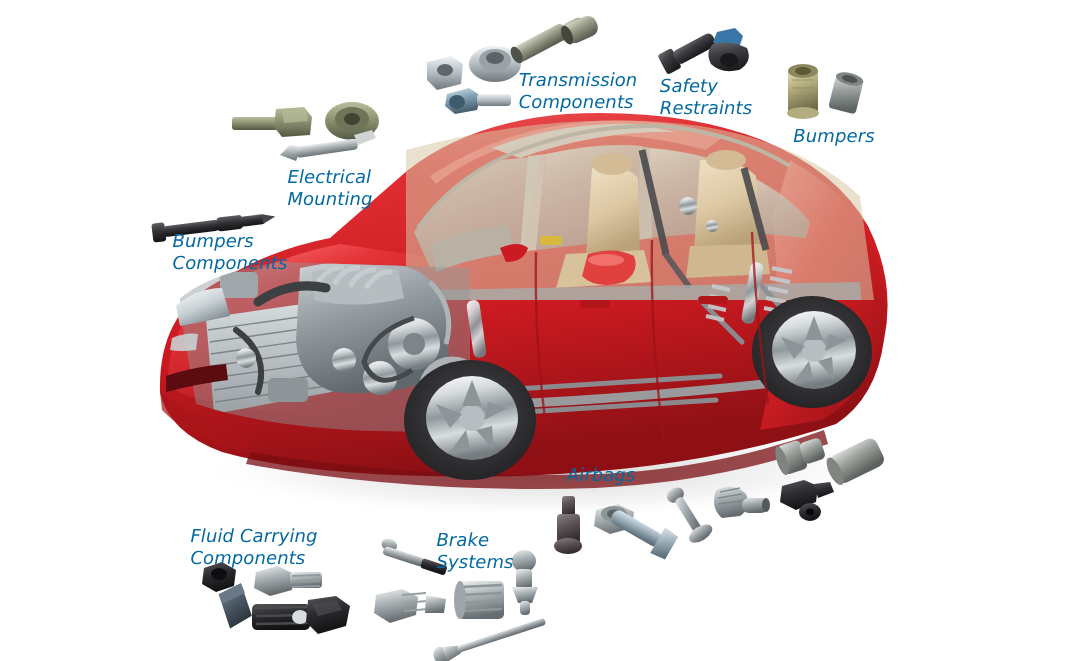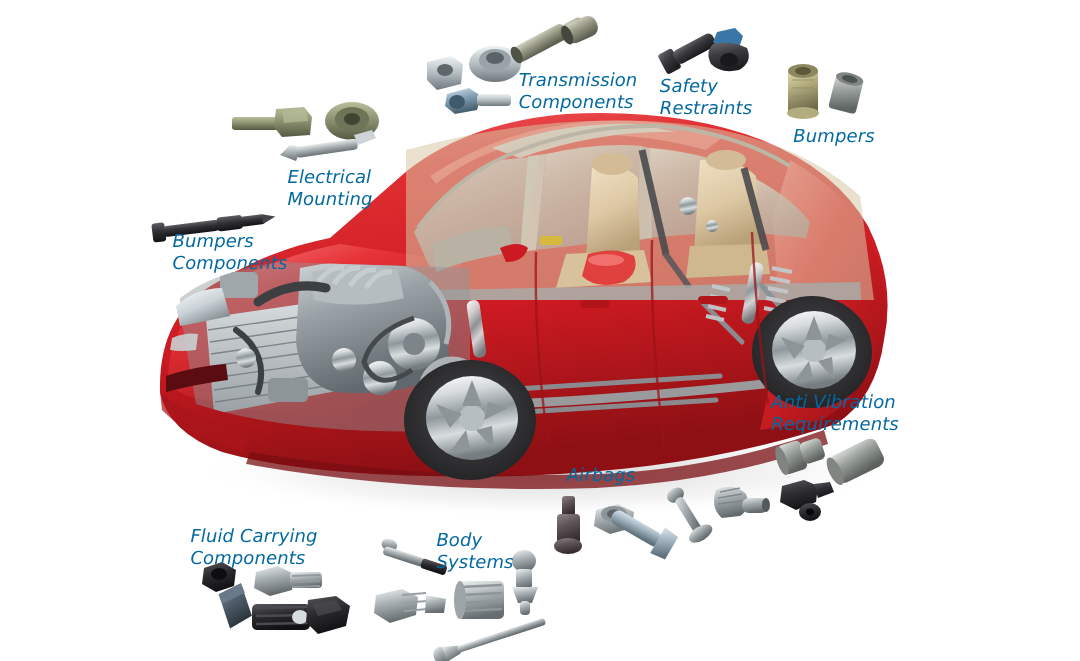--- a/index.html
+++ b/index.html
@@ -677,21 +677,19 @@
 
   <div class="label" style="left:578px; top:70px;">Transmission
 Components</div>
   <div class="label" style="left:706px; top:76px;">Safety
 Restraints</div>
   <div class="label" style="left:834px; top:126px;">Bumpers</div>
   <div class="label" style="left:330px; top:167px;">Electrical
 Mounting</div>
   <div class="label" style="left:230px; top:231px;">Bumpers
 Components</div>
-  <div class="label" style="left:835px; top:392px;">Anti Vibration
-Requirements</div>
   <div class="label" style="left:601px; top:465px;font-style:italic;">Airbags</div>
-  <div class="label" style="left:475px; top:530px;">Body
+  <div class="label" style="left:475px; top:530px;">Brake
 Systems</div>
   <div class="label" style="left:254px; top:519px;margin-top:7px;">Fluid Carrying
 Components</div>
 
 </div>
 
 </body></html>

